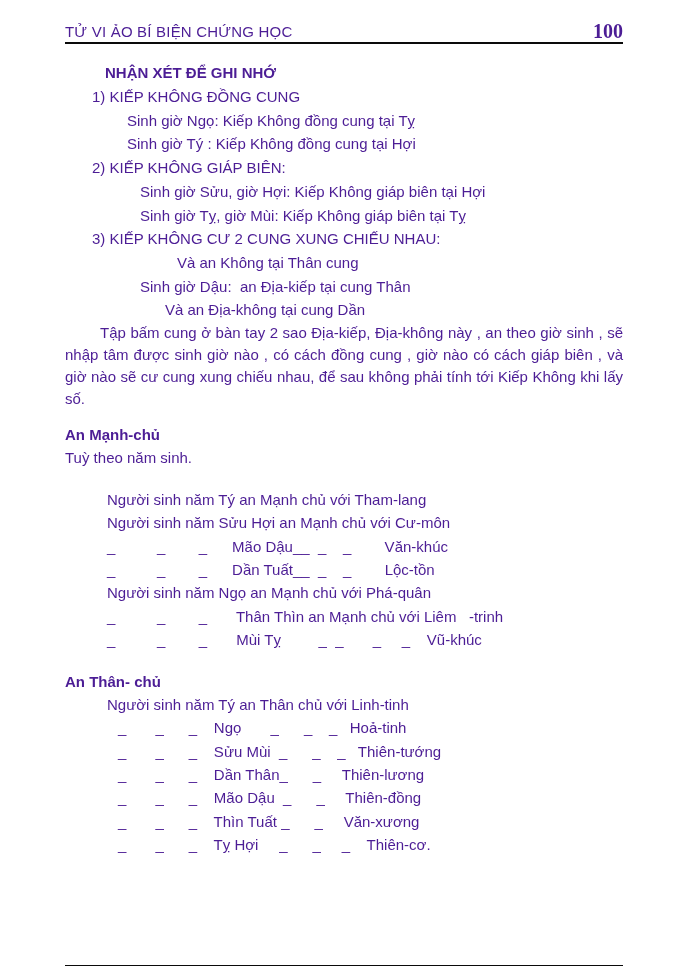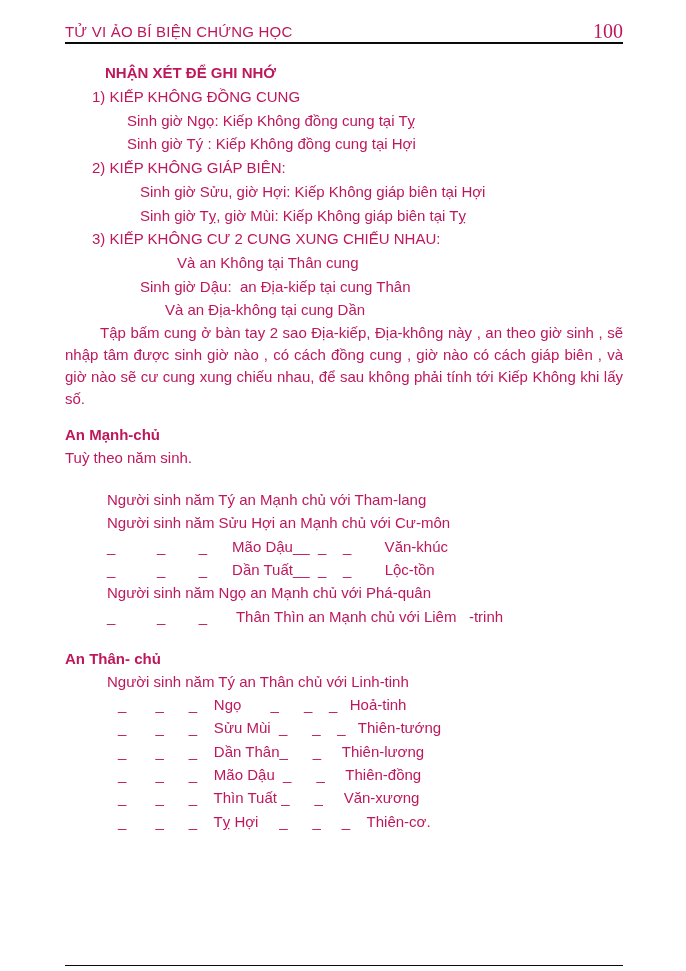--- a/index.html
+++ b/index.html
@@ -3,31 +3,31 @@
 <meta charset="utf-8">
 <style>
   html,body { margin:0; padding:0; background:#e8e8e8; }
   .page {
     position:relative;
     width:686px; height:971px;
     background:#ffffff;
     margin:0 auto;
     font-family:"Liberation Sans","DejaVu Sans",sans-serif;
     font-size:15px;
-    color:#be185d;
+    color:#4c1d95;
     overflow:hidden;
   }
   .pg-header {
     position:absolute; top:22px; left:65px; width:558px;
     display:flex; justify-content:space-between; align-items:flex-end;
     border-bottom:2px solid #0a0a0a;
     padding-bottom:2px;
   }
   .pg-title { font-size:15px; letter-spacing:0.2px; }
-  .pg-num { font-family:"Liberation Serif","DejaVu Serif",serif; font-size:20px; line-height:18px; }
+  .pg-num { font-family:"Liberation Serif","DejaVu Serif",serif; font-size:20px; line-height:18px;font-weight:bold; }
   .content { position:absolute; top:58px; left:65px; width:558px; }
   .ln { line-height:23.7px; white-space:pre; }
   .h-memo { font-weight:bold; line-height:24px; margin-top:3px; padding-left:40px; }
   .ind-item { padding-left:27px; }
   .ind-a { padding-left:62px; }
   .ind-b { padding-left:75px; }
   .ind-vk { padding-left:112px; }
   .ind-vd { padding-left:100px; }
   .para { margin:0; line-height:22px; text-align:justify; text-indent:35px; }
   .h-bold { font-weight:bold; line-height:23px; margin-top:13px; }
@@ -75,20 +75,21 @@
     <div class="h-bold">An Mạnh-chủ</div>
     <div class="sub">Tuỳ theo năm sinh.</div>
 
     <div class="list-manh">
       <div class="pl ind-list">Người sinh năm Tý an Mạnh chủ với Tham-lang</div>
       <div class="pl ind-list">Người sinh năm Sửu Hợi an Mạnh chủ với Cư-môn</div>
       <div class="pl ind-list">_          _        _      Mão Dậu__  _    _        Văn-khúc</div>
       <div class="pl ind-list">_          _        _      Dần Tuất__  _    _        Lộc-tồn</div>
       <div class="pl ind-list">Người sinh năm Ngọ an Mạnh chủ với Phá-quân</div>
       <div class="pl ind-list">_          _        _       Thân Thìn an Mạnh chủ với Liêm   -trinh</div>
+      <div class="pl ind-list">_          _        _       Mùi Tỵ         _  _       _     _    Vũ-khúc</div>
     </div>
 
     <div class="h-bold h-than">An Thân- chủ</div>
 
     <div>
       <div class="pl ind-list">Người sinh năm Tý an Thân chủ với Linh-tinh</div>
       <div class="pl ind-list2">_       _      _    Ngọ       _      _    _   Hoả-tinh</div>
       <div class="pl ind-list2">_       _      _    Sửu Mùi  _      _    _   Thiên-tướng</div>
       <div class="pl ind-list2">_       _      _    Dần Thân_      _     Thiên-lương</div>
       <div class="pl ind-list2">_       _      _    Mão Dậu  _      _     Thiên-đồng</div>

